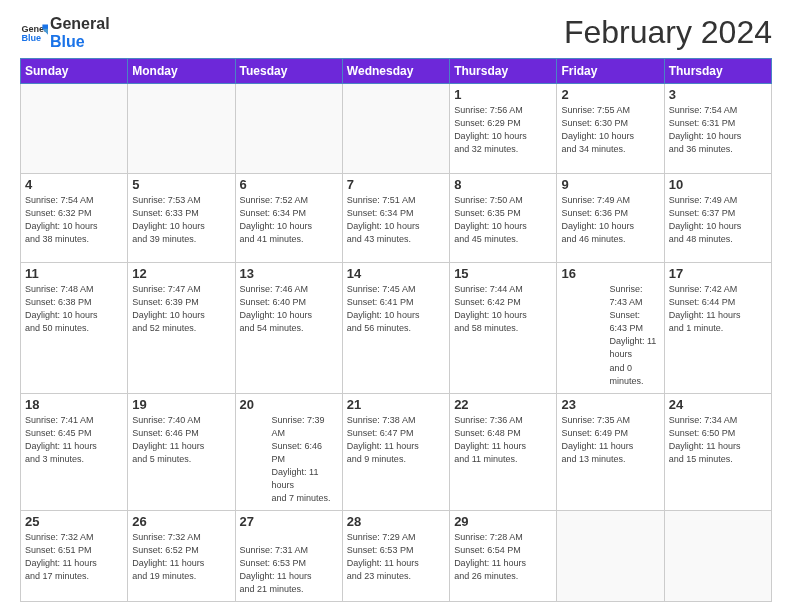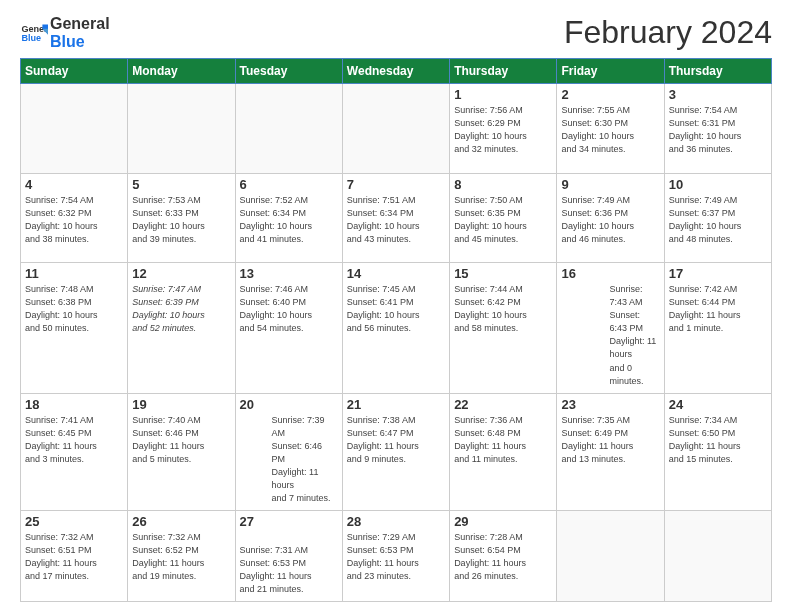--- a/index.html
+++ b/index.html
@@ -46,21 +46,21 @@
       color: #555;
     }
     .calendar {
       flex: 1;
       border: 1px solid #ccc;
       border-collapse: collapse;
       width: 100%;
       table-layout: fixed;
     }
     .calendar thead tr th {
-      background-color: #15803d;
+      background-color: #6d28d9;
       color: white;
       font-size: 12px;
       font-weight: bold;
       padding: 5px 4px;
       text-align: left;
       border: 1px solid #4a84c4;
     }
     .calendar tbody tr td {
       border: 1px solid #ccc;
       vertical-align: top;
@@ -205,21 +205,21 @@
         <tr>
           <td>
             <span class="day-number">11</span>
             <div class="day-info" style="white-space: pre-line;">Sunrise: 7:48 AM
 Sunset: 6:38 PM
 Daylight: 10 hours
 and 50 minutes.</div>
           </td>
           <td>
             <span class="day-number">12</span>
-            <div class="day-info" style="white-space: pre-line; font-style: italic;">Sunrise: 7:47 AM
+            <div class="day-info" style="white-space: pre-line;">Sunrise: 7:47 AM
 Sunset: 6:39 PM
 Daylight: 10 hours
 and 52 minutes.</div>
           </td>
           <td>
             <span class="day-number">13</span>
             <div class="day-info" style="white-space: pre-line;">Sunrise: 7:46 AM
 Sunset: 6:40 PM
 Daylight: 10 hours
 and 54 minutes.</div>

